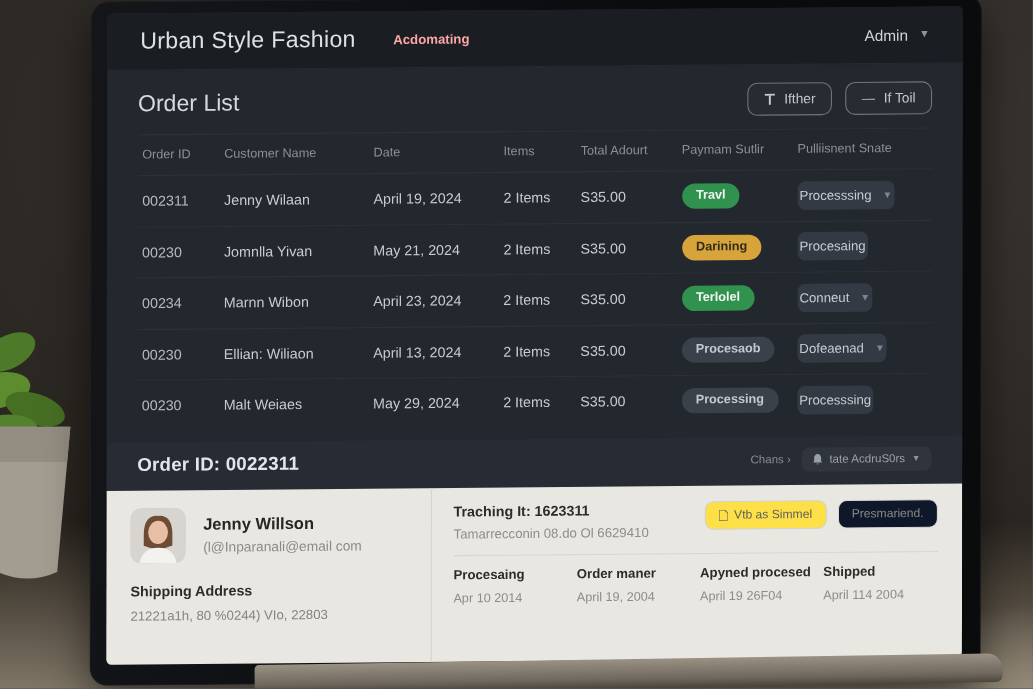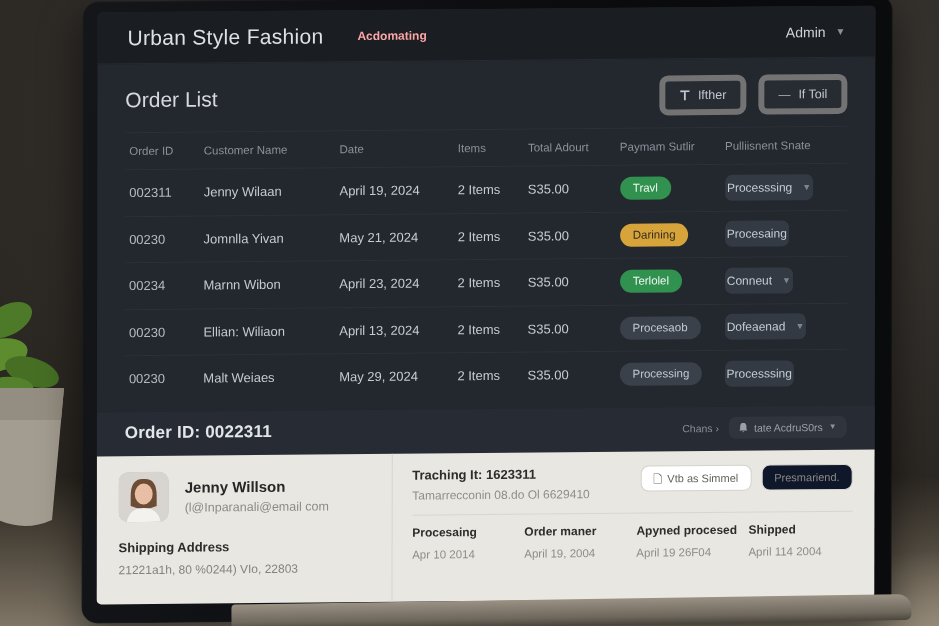--- a/index.html
+++ b/index.html
@@ -49,36 +49,36 @@
   .spacer { flex:1; }
   .admin { display:flex; align-items:center; gap:10px; color:#cfd3d8; font-size:14px; cursor:default; }
   .chev { font-size:10px; color:#8d939b; }
   
   .main { padding:0 28px; }
   .toolbar { display:flex; align-items:center; margin:16px 0 12px; }
   .page-title { font-size:21px; color:#d6dade; font-weight:400; }
   .tool-buttons { margin-left:auto; display:flex; gap:12px; }
   .ghost-btn {
     display:flex; align-items:center; gap:8px;
-    border:6px solid #737373; border-radius:9px; background:rgba(255,255,255,.02);
+    border:1px solid #737373; border-radius:9px; background:rgba(255,255,255,.02);
     color:#c3c8cf; font-size:12.5px; padding:7px 14px; cursor:pointer;
   }
   .ghost-btn .icn { color:#b6bcc4; font-size:12px; line-height:1; }
   
   .table { border-top:1px solid #2c3138; }
   .thead, .trow {
     display:grid;
     grid-template-columns: 0.85fr 1.55fr 1.35fr 0.8fr 1.05fr 1.2fr 1.35fr;
     align-items:center; padding:0 4px;
   }
   .thead { height:36px; color:#8b9099; font-size:11.5px; }
   .trow { height:46.5px; border-top:1px solid #2c3138; font-size:13px; color:#c6cbd2; }
   .trow .cid { color:#b4bac1; }
   .badge {
-    display:inline-block; padding:3px 13px; border-radius:12px; font-size:11.5px; line-height:1.45;
+    display:inline-block; padding:3px 13px; border-radius:12px; font-size:11.5px; line-height:1.45;font-weight:bold;
   }
   .badge-green { background:#31914f; color:#eef7f0; }
   .badge-amber { background:#d7a43c; color:#332c1a; }
   .badge-gray  { background:#3a414b; color:#c3c9d1; }
   .ff-btn {
     display:inline-flex; align-items:center; gap:10px;
     background:#333a43; border:none; border-radius:7px; color:#c6ccd3;
     font-size:12px; padding:6px 2px; cursor:pointer;
   }
   .ff-btn .chev { font-size:9px; color:#7e858e; }
@@ -111,21 +111,21 @@
   .ship { margin-top:18px; }
   .ship-label { font-size:13px; font-weight:700; color:#2c2c2a; }
   .ship-value { font-size:12px; color:#84847e; margin-top:8px; }
   .card-right { padding:14px 22px 0 20px; display:flex; flex-direction:column; }
   .track-row { display:flex; align-items:flex-start; }
   .track-label { font-size:13px; font-weight:700; color:#2c2c2a; }
   .track-sub { font-size:12px; color:#8e8e88; margin-top:6px; }
   .card-btns { margin-left:auto; display:flex; gap:10px; }
   .card-btn {
     display:flex; align-items:center; gap:6px;
-    background:#ffffff; border:1px solid #d4d2cc; border-radius:8px;
+    background:#fde047; border:1px solid #d4d2cc; border-radius:8px;
     font-size:11px; color:#5f5f5a; padding:6px 12px; cursor:pointer; white-space:nowrap;
   }
   .card-btn.secondary { background:#0f172a; color:#8a8a84; border-color:#dcdad4; }
   .card-divider { border:none; border-top:1px solid #d8d6d1; margin:12px 0 10px; }
   .timeline { display:grid; grid-template-columns:repeat(4,1fr); gap:8px; }
   .tl-label { font-size:12px; font-weight:700; color:#2c2c2a; }
   .tl-date { font-size:11.5px; color:#8d8d87; margin-top:9px; }
 </style>
 </head>
 <body>

